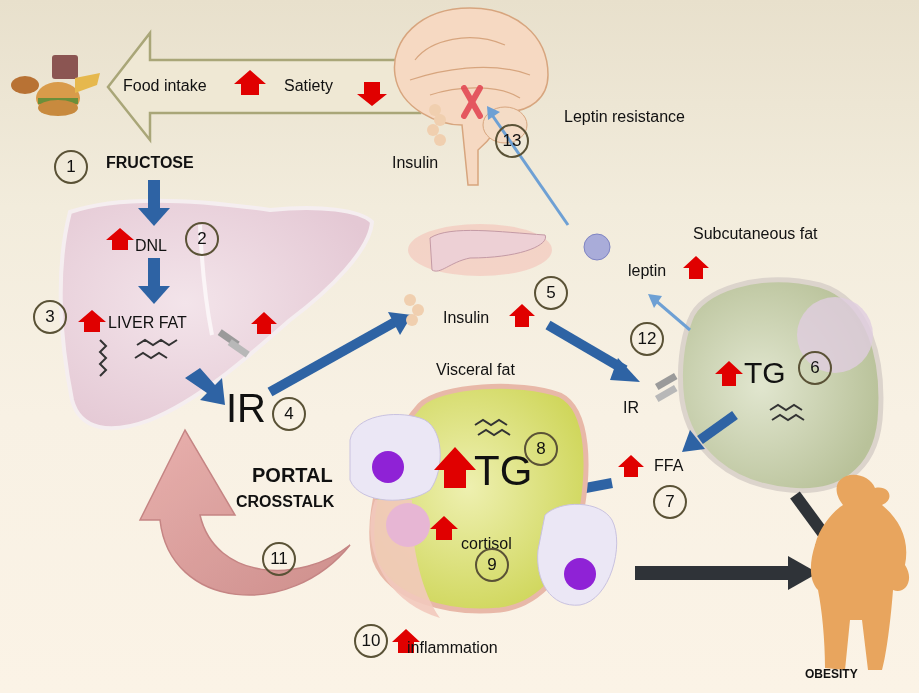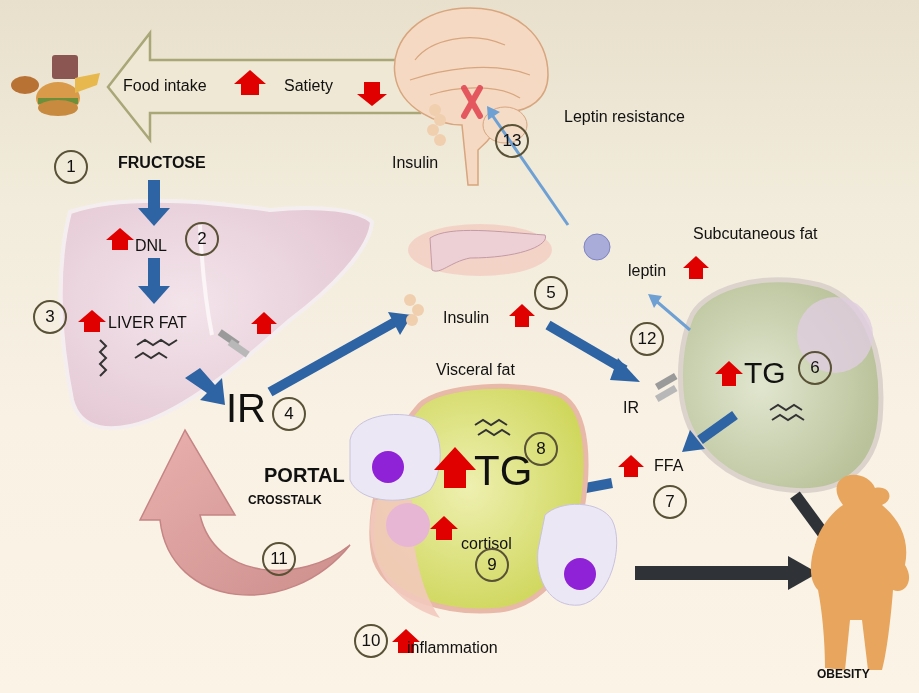--- a/index.html
+++ b/index.html
@@ -1,21 +1,21 @@
 <!DOCTYPE html>
 <html><head>
 <meta charset="utf-8">
 <style>
   html,body{margin:0;padding:0;}
   body{width:919px;height:693px;overflow:hidden;position:relative;
     background:linear-gradient(180deg,#e8e0cc 0%,#f2ecdc 30%,#f8f1e4 60%,#fbf3e6 100%);
     font-family:"Liberation Sans","DejaVu Sans",sans-serif;color:#111;}
   svg.layer{position:absolute;left:0;top:0;width:919px;height:693px;}
   .lbl{position:absolute;white-space:nowrap;font-size:16px;line-height:1;}
-  .bold{font-weight:bold;margin-left:12px;}
+  .bold{font-weight:bold;}
   .big{font-size:40px;}
   .step{position:absolute;width:34px;height:34px;border:2.5px solid #5a5236;border-radius:50%;
     box-sizing:border-box;display:flex;align-items:center;justify-content:center;font-size:17px;background:transparent;}
 </style>
 </head>
 <body>
 
 <svg class="layer" viewBox="0 0 919 693">
   <defs>
     <radialGradient id="liverG" cx="40%" cy="45%" r="65%">
@@ -190,21 +190,21 @@
 <div class="lbl" style="left:744px;top:358px;font-size:30px;">TG</div>
 <div class="lbl" style="left:623px;top:400px;">IR</div>
 <div class="lbl" style="left:654px;top:458px;">FFA</div>
 
 <div class="lbl" style="left:436px;top:362px;">Visceral fat</div>
 <div class="lbl" style="left:474px;top:450px;font-size:42px;">TG</div>
 <div class="lbl" style="left:461px;top:520px;margin-top:16px;">cortisol</div>
 <div class="lbl" style="left:407px;top:640px;">inflammation</div>
 
 <div class="lbl bold" style="left:252px;top:465px;font-size:20px;">PORTAL</div>
-<div class="lbl bold" style="left:236px;top:494px;font-size:12px;text-align:center;">CROSSTALK</div>
+<div class="lbl bold" style="left:236px;top:494px;font-size:16px;text-align:center;">CROSSTALK</div>
 
 <div class="lbl bold" style="left:805px;top:668px;font-size:12px;">OBESITY</div>
 
 <div class="step" style="left:54px;top:150px;">1</div>
 <div class="step" style="left:185px;top:222px;">2</div>
 <div class="step" style="left:33px;top:300px;">3</div>
 <div class="step" style="left:272px;top:397px;">4</div>
 <div class="step" style="left:534px;top:276px;">5</div>
 <div class="step" style="left:798px;top:351px;">6</div>
 <div class="step" style="left:653px;top:485px;">7</div>

